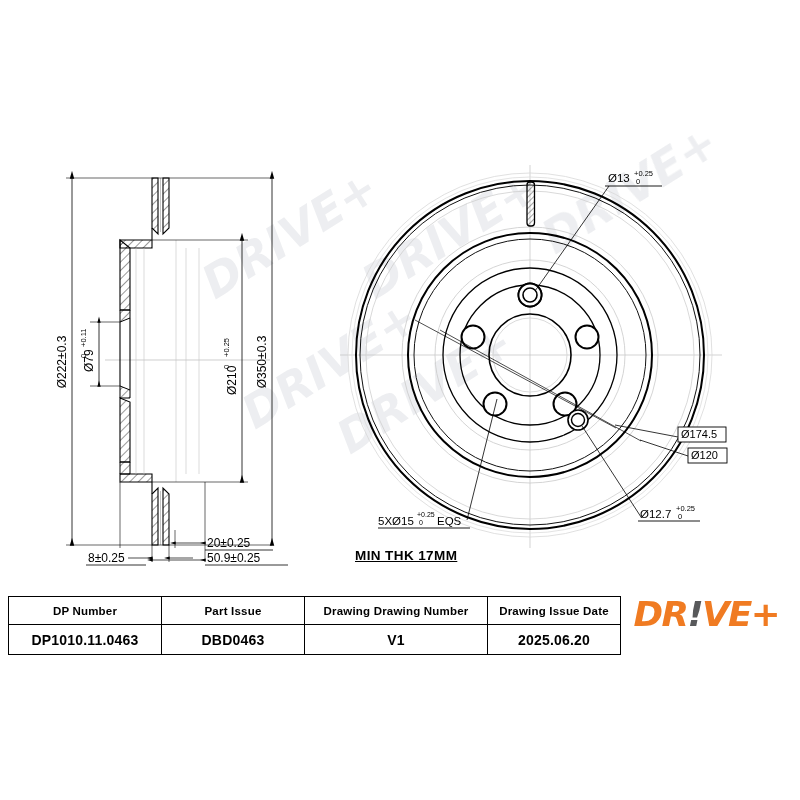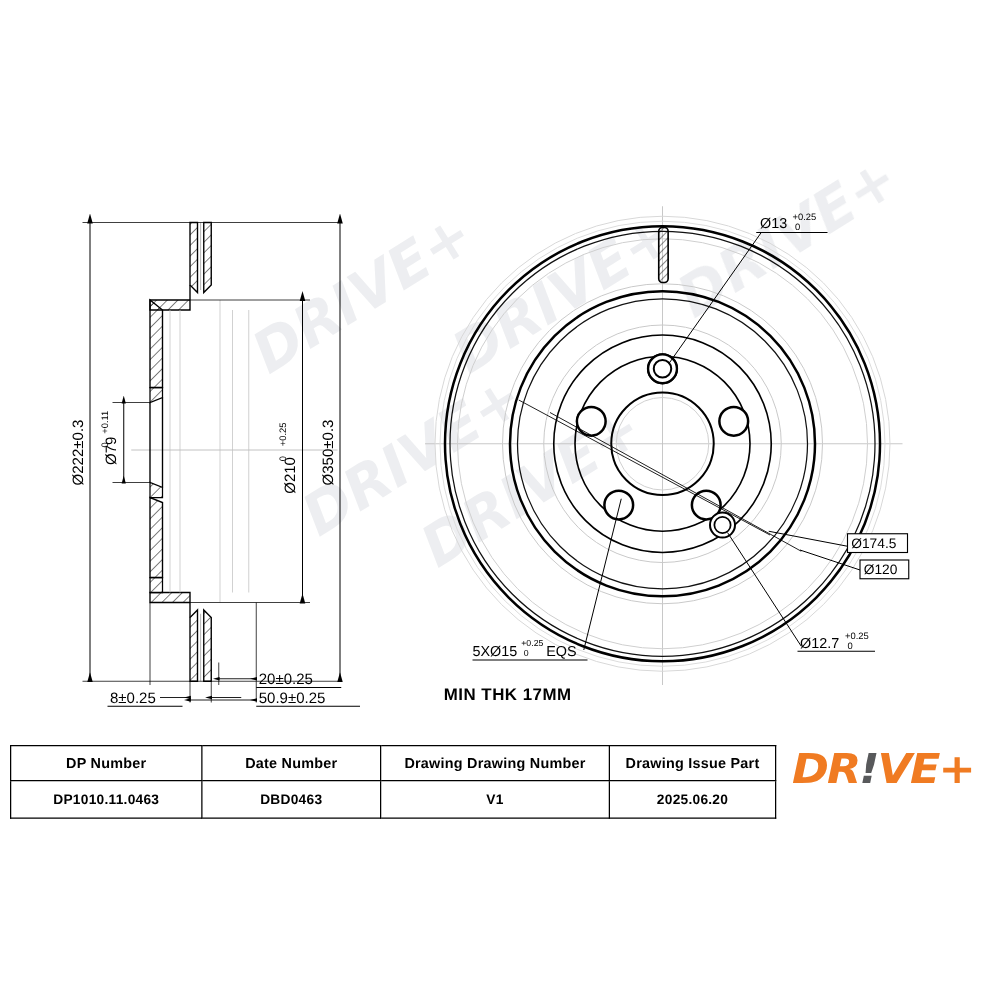--- a/index.html
+++ b/index.html
@@ -5,29 +5,29 @@
   html,body{margin:0;padding:0;background:#ffffff;}
   body{width:800px;height:800px;position:relative;overflow:hidden;
        font-family:"Liberation Sans", sans-serif;color:#000;}
   .stage{position:absolute;left:0;top:0;width:800px;height:800px;}
   svg{display:block;}
   .tbl{position:absolute;left:8px;top:596px;width:784px;height:52px;}
   .tbl table{border-collapse:collapse;width:784px;height:52px;table-layout:fixed;}
   .tbl td{border:1.6px solid #000;text-align:center;vertical-align:middle;
           font-size:11.5px;font-weight:bold;letter-spacing:.2px;}
   .tbl tr.hdr td{font-size:11.5px;font-weight:bold;height:25px;}
-  .tbl tr.val td{font-size:11px;font-weight:bold;height:27px;}
+  .tbl tr.val td{font-size:14px;font-weight:bold;height:27px;}
   .logocell{border:none !important;background:#fff;}
   .logo{display:flex;align-items:flex-start;justify-content:center;height:100%;}
   .logo-txt{font-family:"DejaVu Sans", sans-serif;font-weight:bold;font-style:italic;
             font-size:33px;color:#F07B22;letter-spacing:-1.5px;line-height:1;
             transform:scaleX(1.08);}
   .logo-bang{color:#58595B;}
   .minthk{position:absolute;left:355px;top:548px;font-size:13.5px;font-weight:bold;
-          letter-spacing:.4px;}
+          letter-spacing:.4px;text-decoration:underline;}
 </style>
 </head>
 <body>
 
 <div class="stage">
 <svg width="800" height="800" viewBox="0 0 800 800" xmlns="http://www.w3.org/2000/svg">
   <defs>
     <pattern id="hatch" width="6" height="6" patternTransform="rotate(45)" patternUnits="userSpaceOnUse">
       <line x1="0" y1="0" x2="0" y2="6" stroke="#000" stroke-width="0.8"></line>
     </pattern>
@@ -232,23 +232,23 @@
 </svg>
 </div>
 
 <div class="minthk">MIN THK 17MM</div>
 
 <div class="tbl">
   <table>
     <tbody>
         <tr class="hdr">
       <td style="width:150px">DP Number</td>
-      <td style="width:140px">Date Number</td>
+      <td style="width:140px">Part Issue</td>
       <td style="width:180px">Drawing Drawing Number</td>
-      <td style="width:130px">Drawing Issue Part</td>
+      <td style="width:130px">Drawing Issue Date</td>
       <td class="logocell" rowspan="2">
         <div class="logo">
           <span class="logo-txt"><span>DR</span><span class="logo-bang">!</span><span>VE+</span></span>
         </div>
       </td>
     </tr>
     <tr class="val">
       <td>DP1010.11.0463</td>
       <td>DBD0463</td>
       <td>V1</td>

